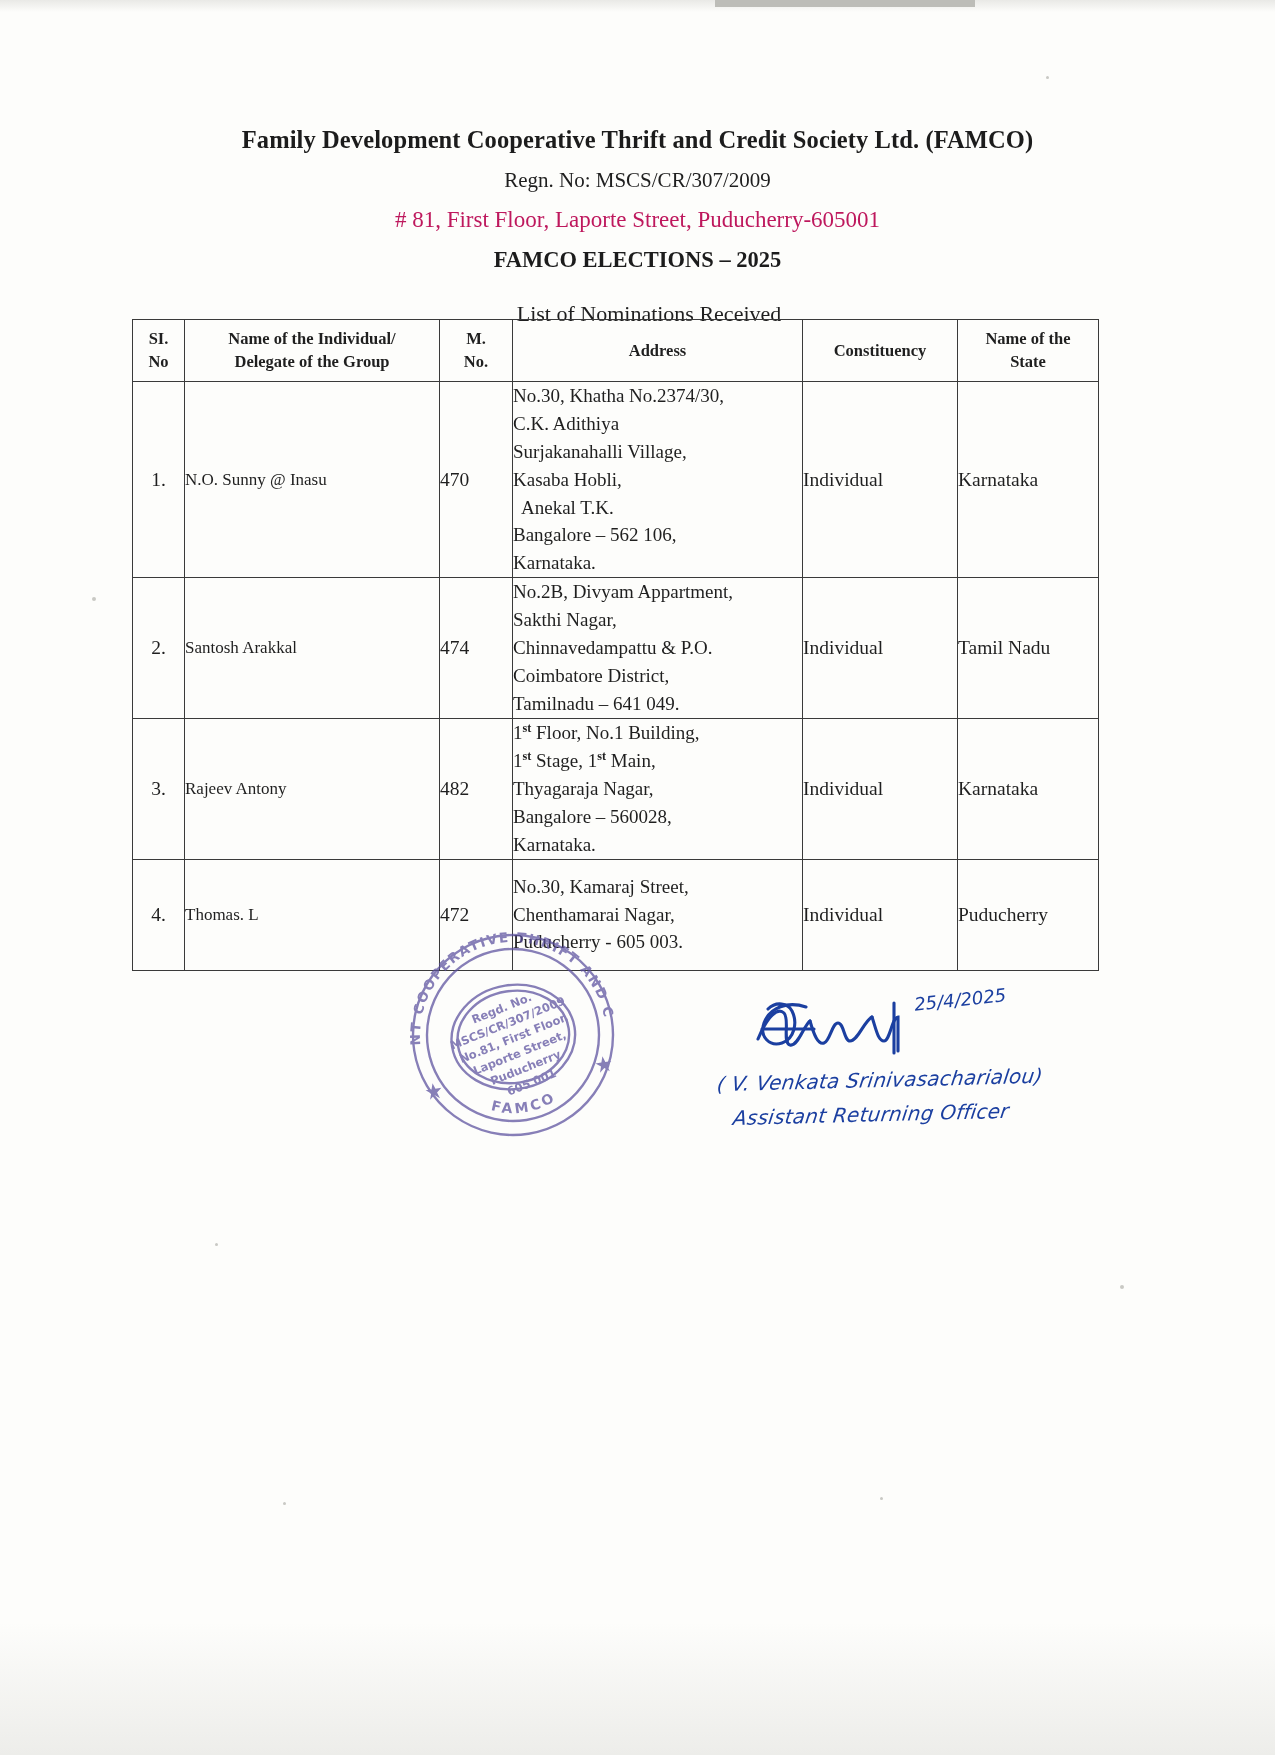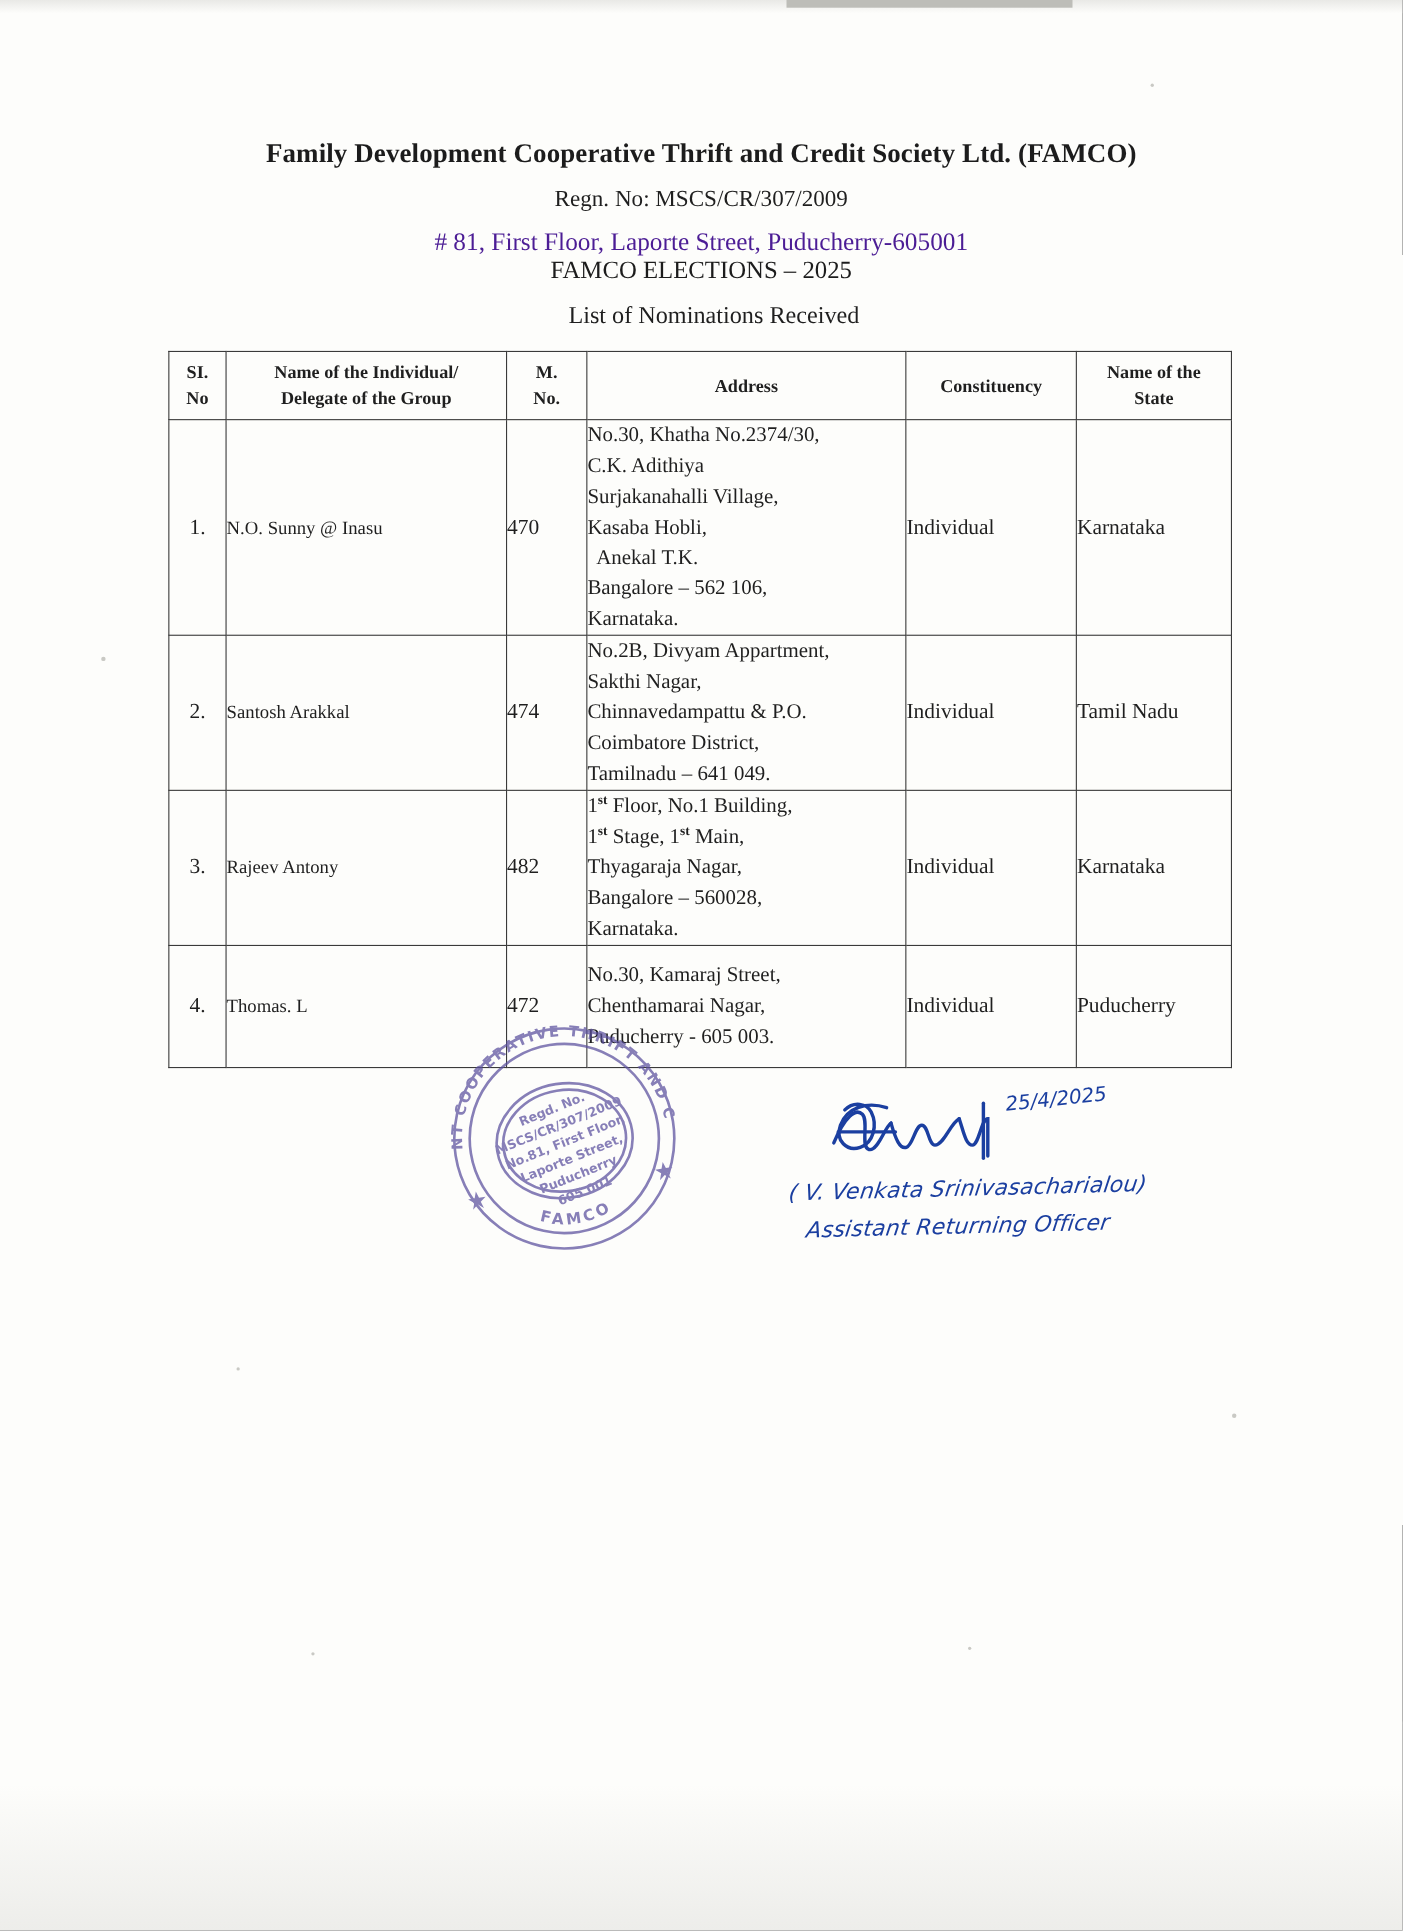--- a/index.html
+++ b/index.html
@@ -52,38 +52,39 @@
     margin-bottom: 14px;
     font-family: Liberation Serif, serif;
   }
   .regn-no {
     font-size: 21px;
     color: #1f1f1f;
     margin-bottom: 14px;
   }
   .addr-line {
     font-size: 23px;
-    color: #4c1d95;
+    color: #be185d;
+    margin-bottom: 14px;
   }
   .elections-title {
     font-size: 22.5px;
-    font-weight: normal;
+    font-weight: bold;
     color: #1c1c1c;
-    margin-bottom: 15px;
+    margin-bottom: 28px;
   }
   .list-subtitle {
     font-size: 22px;
     color: #1f1f1f;
     padding-left: 23px;
   }
 
   table.nominations {
     position: absolute;
     top: 319px;
-    left: 153px;
+    left: 132px;
     width: 966px;
     border-collapse: collapse;
     table-layout: fixed;
   }
   table.nominations th,
   table.nominations td {
     border: 1.4px solid #3a3a3a;
     vertical-align: middle;
     color: #1f1f1f;
     padding: 0;

